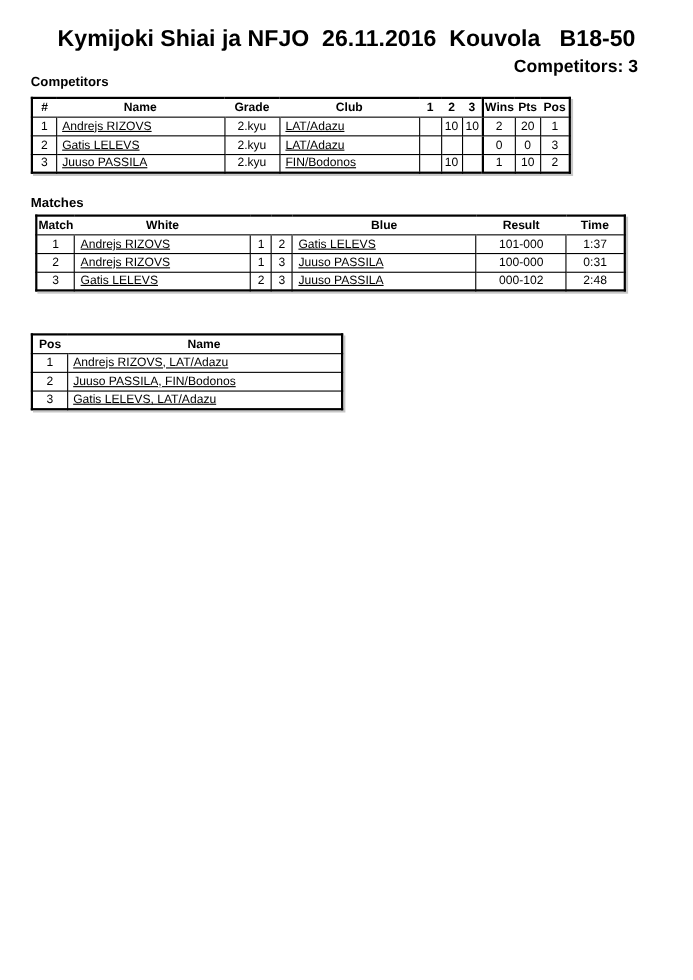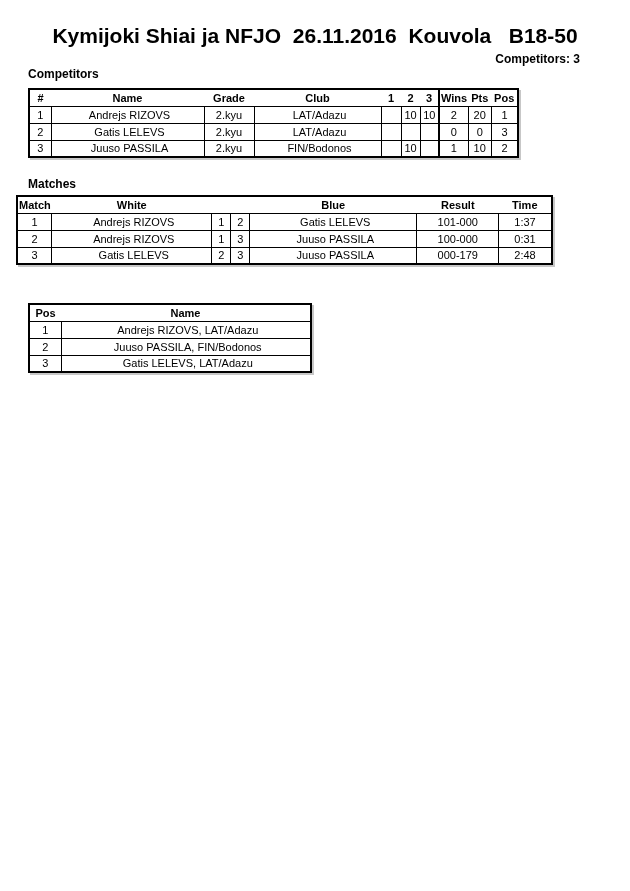--- a/index.html
+++ b/index.html
@@ -17,21 +17,21 @@
     top: 24px; left: 0; width: 630px;
     text-align: center;
     font-size: 21px;
     font-weight: bold;
     white-space: pre;
   }
   .comp-count {
     position: absolute;
     top: 52px; left: 330px; width: 250px;
     text-align: right;
-    font-size: 12px;
+    font-size: 16px;
     font-weight: bold;
   }
   .section-title {
     position: absolute;
     font-size: 12px;
     font-weight: bold;
   }
   .st-competitors { top: 67px;  left: 28px; width: 418px; }
   .st-matches     { top: 177px; left: 28px; width: 514px; }
   .st-results     { top: 285px; left: 28px; width: 288px; margin-top: 25px; }
@@ -39,42 +39,42 @@
   table.rpt {
     position: absolute;
     border-collapse: collapse;
     table-layout: fixed;
     font-size: 11px;
     border: 2px solid #000;
     box-shadow: 2px 2px 0 rgba(0,0,0,0.22);
     background: #fff;
   }
   .t-competitors { top: 88px;  left: 28px; }
-  .t-matches     { top: 195px; left: 16px; }
+  .t-matches     { top: 195px; left: 32px; }
   .t-results     { top: 303px; left: 28px; }
 
   table.rpt tr { height: 17px; }
   table.rpt th {
     font-weight: bold;
     border: none;
     border-bottom: 1px solid #000;
     padding: 0 1px;
     overflow: hidden;
     white-space: nowrap;
     text-align: center;
   }
   table.rpt td {
     border: 1px solid #000;
     padding: 0 1px;
     overflow: hidden;
     white-space: nowrap;
     text-align: center;
   }
   table.rpt .thickL { border-left: 2px solid #000 !important; }
-  table.rpt .l { text-align: center; padding-left: 5px; }
+  table.rpt .l { text-align: left; padding-left: 5px; text-decoration: underline; }
 </style>
 </head>
 <body>
 
 <div class="page">
 
   <div class="page-title">Kymijoki Shiai ja NFJO  26.11.2016  Kouvola   B18-50</div>
   <div class="comp-count">Competitors: 3</div>
 
   <div class="section-title st-competitors">Competitors</div>
@@ -185,21 +185,21 @@
         <td class="l">Juuso PASSILA</td>
         <td>100-000</td>
         <td>0:31</td>
       </tr>
       <tr>
         <td>3</td>
         <td class="l">Gatis LELEVS</td>
         <td>2</td>
         <td>3</td>
         <td class="l">Juuso PASSILA</td>
-        <td>000-179</td>
+        <td>000-102</td>
         <td>2:48</td>
       </tr>
     </tbody>
   </table>
 
   <div class="section-title st-results">Results</div>
   <table class="rpt t-results">
     <colgroup>
       <col style="width:32px">
         <col style="width:250px">

